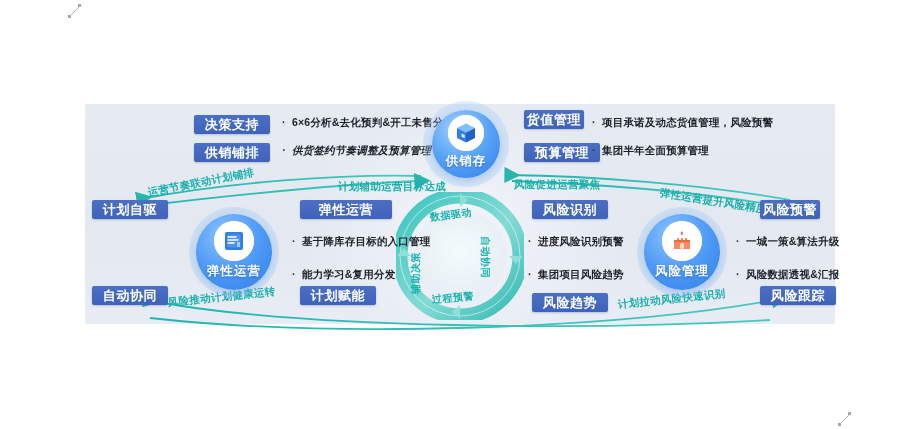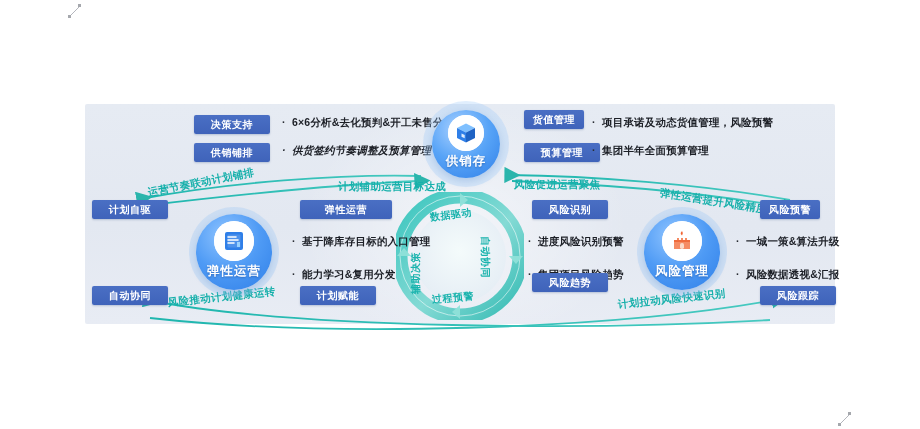--- a/index.html
+++ b/index.html
@@ -24,21 +24,21 @@
   .panel-glow{
     position:absolute;left:300px;top:104px;width:330px;height:220px;
     background:radial-gradient(ellipse at 50% 55%, rgba(255,255,255,.55) 0%, rgba(255,255,255,0) 70%);
     pointer-events:none;
   }
 
   
   .tag{
     position:absolute;height:19px;line-height:19px;
     background:linear-gradient(180deg,#4a6fc4 0%,#3f63ba 100%);
-    color:#ffffff;font-size:10px;font-weight:bold;letter-spacing:.6px;
+    color:#ffffff;font-size:13px;font-weight:bold;letter-spacing:.6px;
     text-align:center;border-radius:2px;white-space:nowrap;
     box-shadow:0 1px 2px rgba(40,70,130,.25);
   }
 
   
   .bullet{
     position:absolute;font-size:10.5px;color:#1c1f26;white-space:nowrap;
     font-weight:bold;letter-spacing:.2px;
   }
   .bullet .dot{display:inline-block;width:10px;color:#2a2d34;}
@@ -223,21 +223,21 @@
   </div>
   <div class="tag" style="left:300px;top:286px;width:76px;">计划赋能</div>
 
   <div class="tag" style="left:532px;top:200px;width:76px;">风险识别</div>
   <div class="bullet" style="left:528px;top:235px;">
     <span class="dot">·</span><span>进度风险识别预警</span>
   </div>
   <div class="bullet" style="left:528px;top:268px;">
     <span class="dot">·</span><span>集团项目风险趋势</span>
   </div>
-  <div class="tag" style="left:532px;top:273px;width:76px;">风险趋势</div>
+  <div class="tag" style="left:532px;top:293px;width:76px;">风险趋势</div>
 
   <div class="node" style="left:644px;top:214px;">
     <div class="ico">
       <svg width="24" height="24" viewBox="0 0 24 24">
         <path d="M12 2 c1.4 2.2 .6 3.4 0 4.4 c-.8 -.6 -1.6 -1.4 -1.2 -2.6 z" fill="#f2622f"></path>
         <path d="M4 11 h3 v-2 h2 v2 h2 v-2 h2 v2 h2 v-2 h2 v2 h3 v9 h-16 z" fill="#f58b63"></path>
         <path d="M4 11 h16 v2 h-16 z" fill="#ef6b3c"></path>
         <rect x="10" y="14" width="4" height="6" rx="1.8" fill="#fbd9c8"></rect>
       </svg>
     </div>

